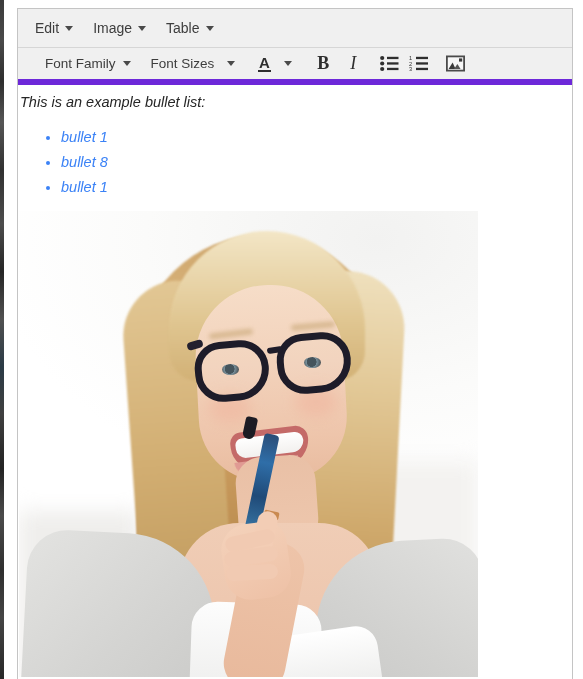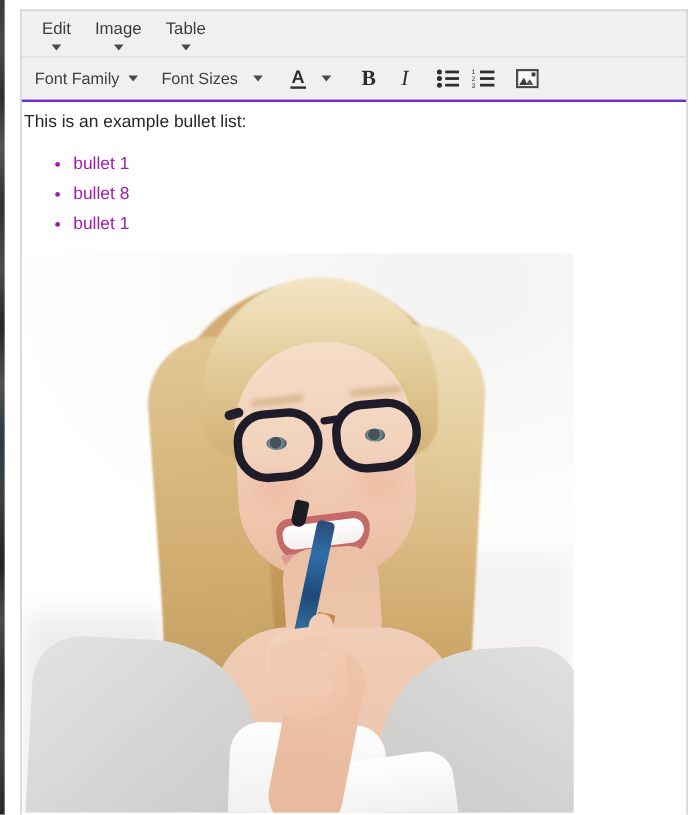--- a/index.html
+++ b/index.html
@@ -53,36 +53,35 @@
     display: flex;
     align-items: center;
   }
   .menubar {
     height: 39px;
     border-bottom: 1px solid #d6d6d6;
     padding-left: 8px;
   }
   .toolbar {
     height: 37px;
-    border-bottom: 2px solid #6d28d9;
-    padding-left: 4px;
+    border-bottom: 6px solid #6d28d9;
+    padding-left: 20px;
   }
 
   .menu-item {
     font-size: 14px;
     color: #3d3d3d;
     padding: 4px 9px;
     margin-right: 2px;
     border-radius: 2px;
     cursor: default;
     white-space: nowrap;
     display: flex;
     align-items: center;
     gap: 6px;
-    flex-direction: column;
   }
   .caret {
     width: 0; height: 0;
     border-left: 4px solid transparent;
     border-right: 4px solid transparent;
     border-top: 5px solid #4a4a4a;
     display: inline-block;
   }
 
   .tb-btn {
@@ -128,35 +127,36 @@
     line-height: 1.05;
     padding: 0 1px;
   }
 
   
   #content {
     padding: 8px 0 0 1px;
     box-sizing: border-box;
     height: calc(671px - 78px);
     overflow: hidden;
+    font-style: italic;
   }
   #content p {
     margin: 0 0 0 0;
     font-size: 14.5px;
     color: #262626;
     line-height: 1.35;
     padding-left: 1px;
   }
   #content ul {
     margin: 14px 0 14px 0;
     padding-left: 42px;
   }
   #content ul li {
     font-size: 14.5px;
-    color: #a21caf;
+    color: #3b82f6;
     line-height: 1.38;
     margin-bottom: 5px;
   }
   .para-image-label { margin-top: 16px !important; }
 
   
   #photo-wrap {
     margin-top: 12px;
     width: 459px;
     height: 466px;

